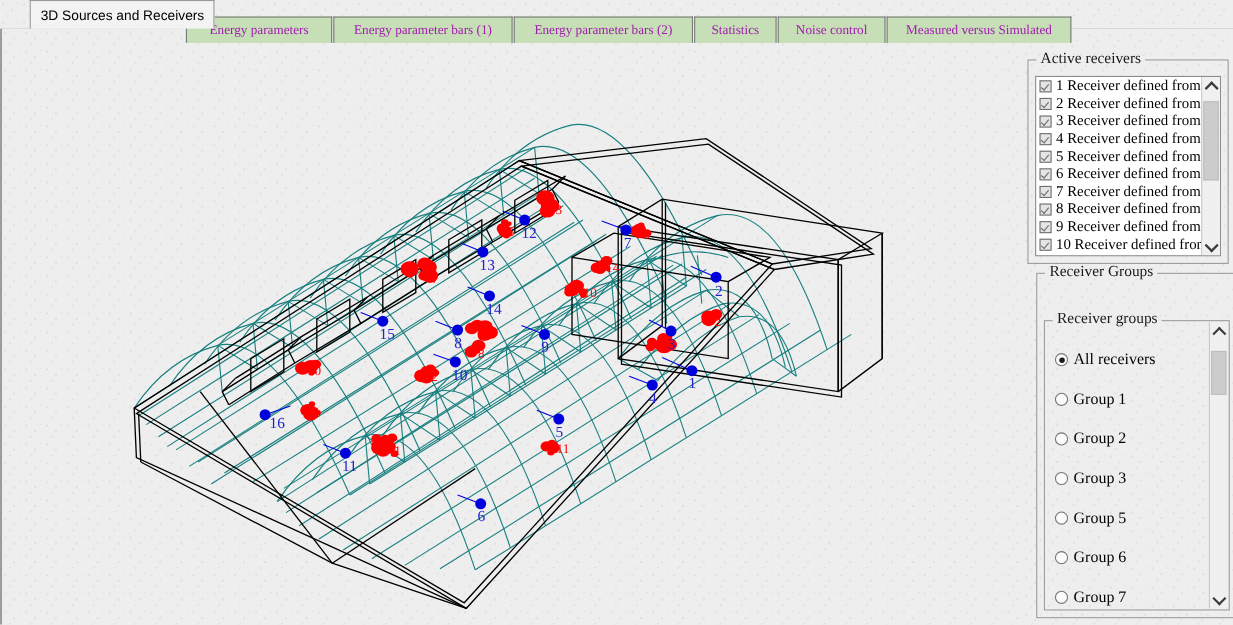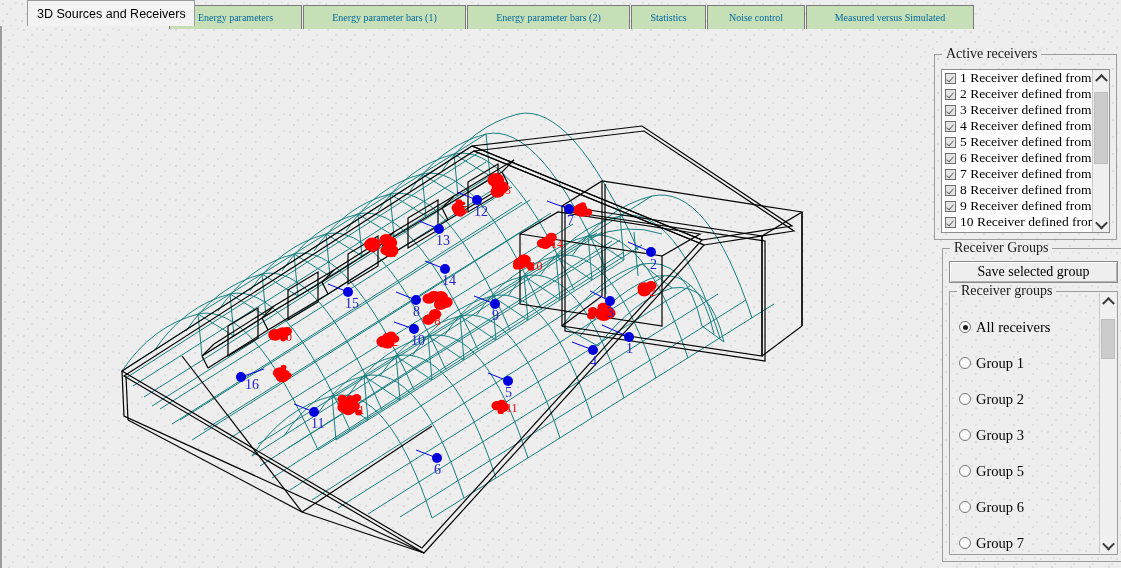--- a/index.html
+++ b/index.html
@@ -46,24 +46,24 @@
     border-bottom: none;
     display: flex;
     align-items: center;
     justify-content: center;
     padding: 0 9px;
     white-space: nowrap;
     cursor: default;
   }
   .tab.inactive {
     background: #c6dfb6;
-    color: #0369a1;
+    color: #a21caf;
     font-family: "Liberation Serif", serif;
-    font-size: 10px;
-    top: 5px;
+    font-size: 12px;
+    top: 15px;
     height: 24px;
   }
   .tab.active {
     background: #f3f3f3;
     color: #000;
     font-family: "Liberation Sans", sans-serif;
     font-size: 12.5px;
     justify-content: flex-start;
     border-color: #9a9a9a;
     z-index: 6;
@@ -790,21 +790,20 @@
             <div class="arrow down">
                 <i class="chev"></i>
               </div>
           </div>
         </div>
       </div>
 
       <div class="groupbox speckle" id="gb-groups">
         <div class="gb-title speckle">Receiver Groups</div>
 
-        <div id="btn-save">Save selected  group</div>
 
         <div id="inner-groups" class="speckle">
           <div class="gb-title speckle">Receiver groups</div>
 
           <div id="radiolist">
             <div id="radio-rows">
                 <div class="radiorow">
                   <span class="radio on"></span>
                   <span>All receivers</span>
                 </div>

